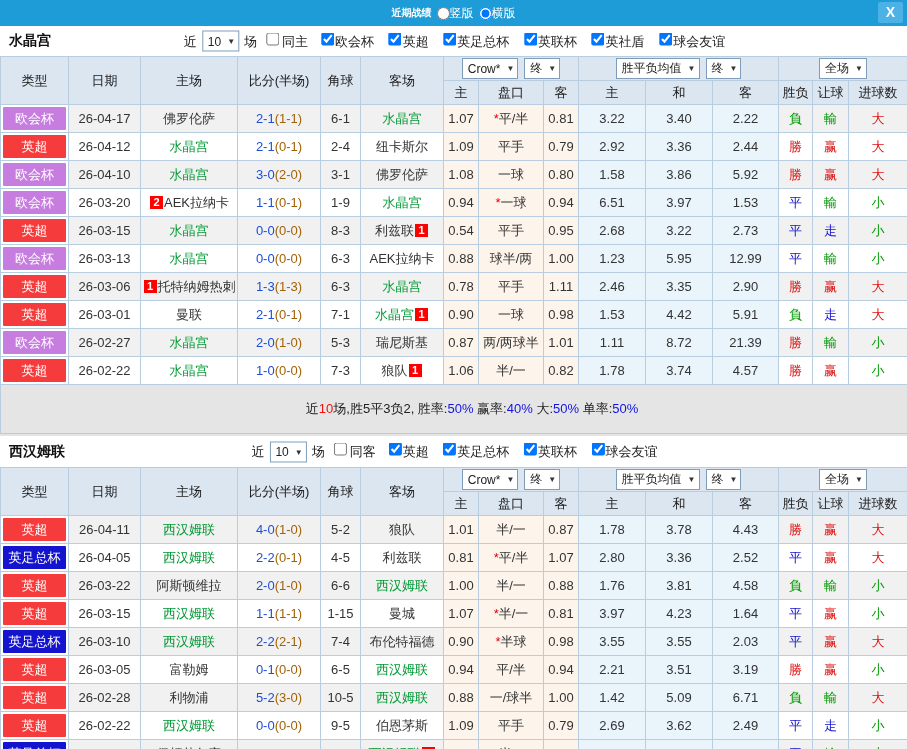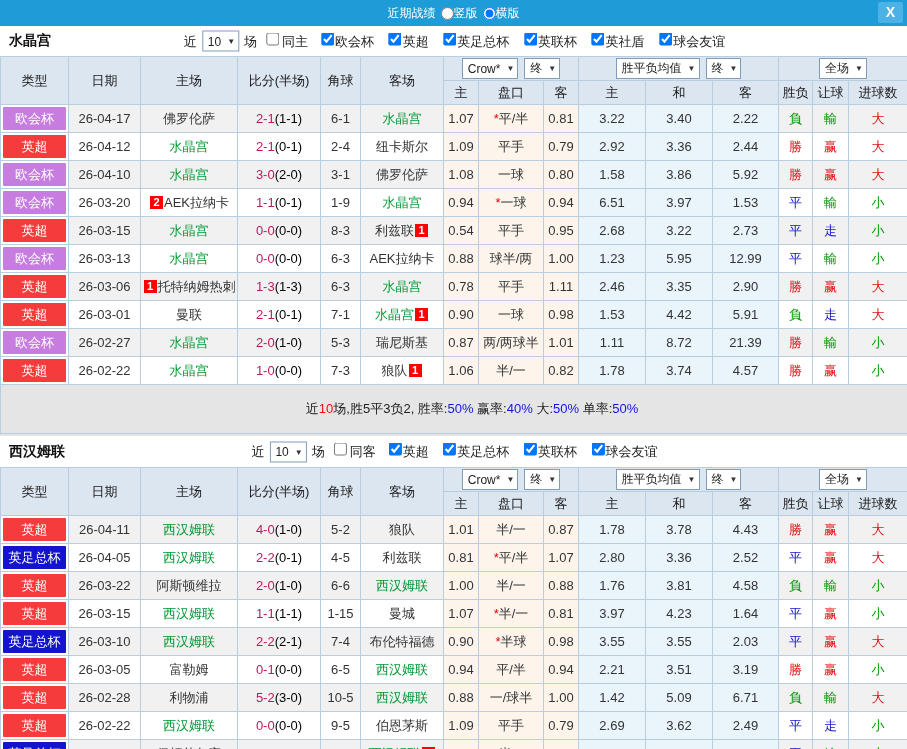--- a/index.html
+++ b/index.html
@@ -5,21 +5,21 @@
   html,body{margin:0;padding:0}
   body{
     width:907px;height:749px;overflow:hidden;background:#fff;
     font-family:"Liberation Sans","DejaVu Sans",sans-serif;
     -webkit-font-smoothing:antialiased;
   }
   
   .topbar{height:26px;background:#1e9cd7;position:relative}
   .title-group{position:absolute;left:50%;top:0;transform:translateX(-50%);
     height:26px;display:flex;align-items:center;gap:5px;color:#fff;white-space:nowrap}
-  .page-title{font-weight:normal;font-size:12px}
+  .page-title{font-weight:bold;font-size:10px}
   .title-group label{display:inline-flex;align-items:center;gap:0;font-size:12px;cursor:pointer}
   .title-group input[type=radio]{width:13px;height:13px;margin:0}
   .close-btn{position:absolute;right:4px;top:2px;width:25px;height:21px;background:#4cb1e4;
     color:#fff;font-weight:bold;font-size:14px;line-height:21px;text-align:center;
     border-radius:2px;cursor:pointer}
   
   .section-head{height:30px;position:relative;background:#fff}
   .section-head.second{border-top:2px solid #e4e4e4;height:31px}
   .team-name{position:absolute;left:9px;top:50%;transform:translateY(-50%);
     font-size:14px;font-weight:bold;color:#111}
@@ -45,22 +45,22 @@
   td.c-ah{background:#fdf5ec}
   td.c-eu{background:#e9f4fb}
   .type-badge{margin:2px;height:23px;line-height:23px;color:#fff;font-size:13px;border-radius:1px}
   .type-badge[data-tc="red"]{background:#f53b3b}
   .type-badge[data-tc="purple"]{background:#c77ce0}
   .type-badge[data-tc="blue"]{background:#1414cf}
   .team[data-g="1"]{color:#009933}
   .badge{display:inline-block;background:#ff0000;color:#fff;font-size:11px;font-weight:bold;
     line-height:13px;min-width:9px;padding:0 2px;margin:0 1px;vertical-align:1px}
   .badge:empty{display:none}
-  .ft{color:#be185d}
-  .ht{color:#000000}
+  .ft{color:#1d4ed8}
+  .ht{color:#a16207}
   .star{color:#e60000}
   .star:empty{display:none}
   td[data-c="r"]{color:#dd1111}
   td[data-c="b"]{color:#1111cc}
   td[data-c="g"]{color:#009900}
   .sum-td{height:22px;font-size:13px;color:#222;background:#e5e5e5}
   .sum-wrap{white-space:pre}
   .seg[data-c="r"]{color:#ee1111}
   .seg[data-c="b"]{color:#1313e0}
 </style>

